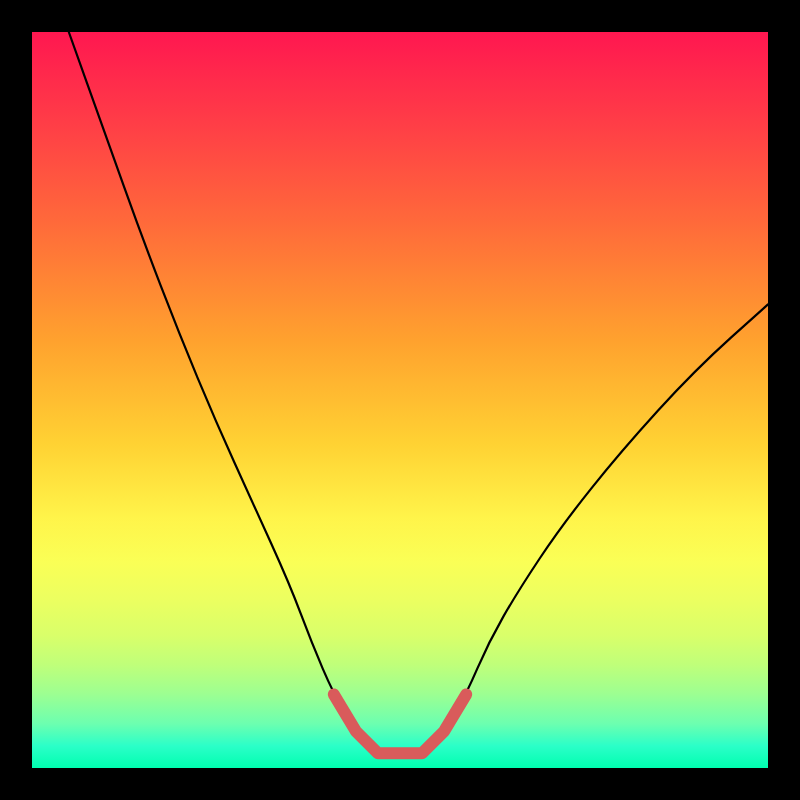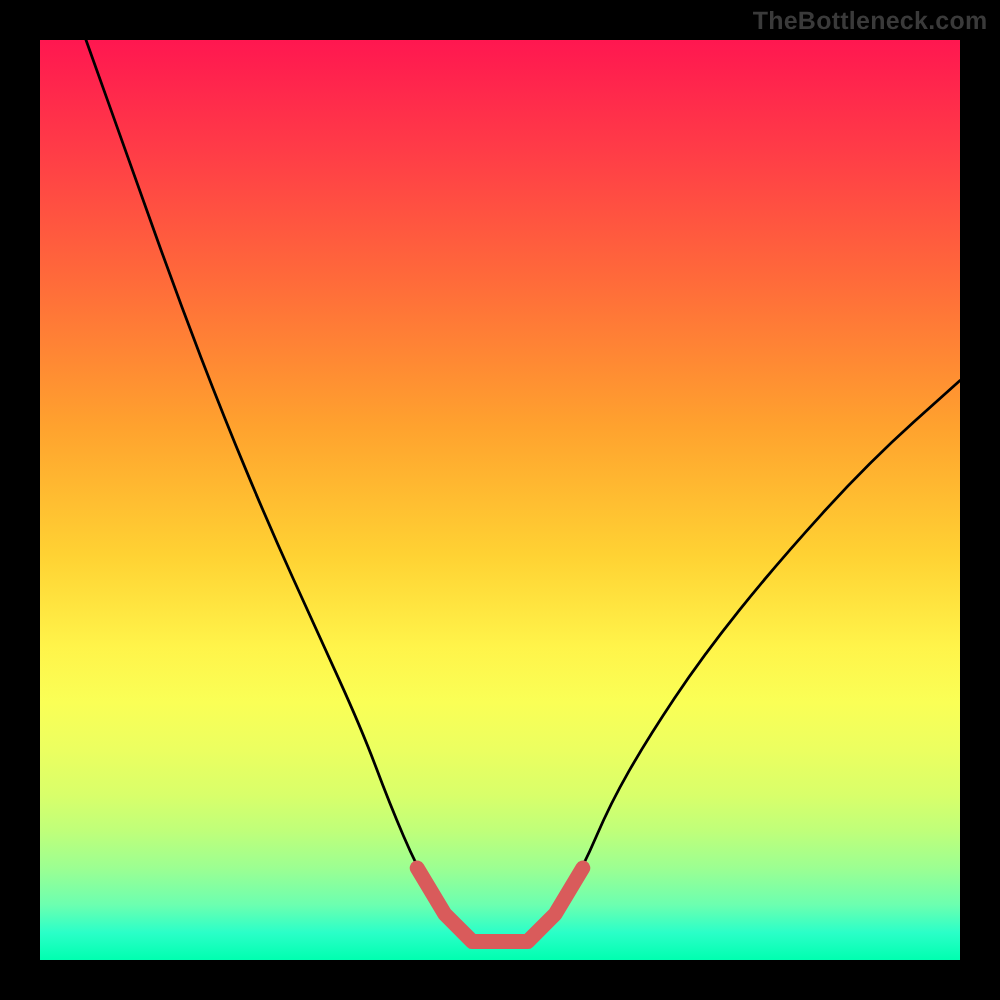--- a/index.html
+++ b/index.html
@@ -67,15 +67,14 @@
 
   <div class="plot">
 
     <svg class="curve" viewBox="0 0 736 736" preserveAspectRatio="none">
       <path id="curve-path" fill="none" stroke="#000" stroke-width="2.2" stroke-linecap="round" stroke-linejoin="round" d="M 36.800000000000004 0 Q 36.800000000000004 0 55.2 51.51999999999998 Q 73.60000000000001 103.03999999999996 92 154.56 Q 110.39999999999999 206.08000000000004 128.8 253.92000000000004 Q 147.20000000000002 301.76000000000005 165.60000000000002 345.9200000000001 Q 184 390.08000000000004 202.39999999999998 430.56000000000006 Q 220.79999999999998 471.04 239.2 511.52 Q 257.59999999999997 552 268.64 581.44 Q 279.68 610.88 290.72 636.64 Q 301.76 662.4 312.79999999999995 680.8 Q 323.84 699.2 334.88 710.24 Q 345.91999999999996 721.28 368 721.28 Q 390.08000000000004 721.28 401.12 710.24 Q 412.16 699.2 423.2 680.8 Q 434.23999999999995 662.4 445.28 636.64 Q 456.32 610.88 471.04 585.12 Q 485.76000000000005 559.36 507.84000000000003 526.24 Q 529.92 493.12 559.36 456.32 Q 588.8000000000001 419.52 625.6 379.03999999999996 Q 662.4 338.55999999999995 699.2 305.43999999999994 T 736 272.32"></path>
       <path id="sweet-path" fill="none" stroke="#d95b5b" stroke-width="12" stroke-linecap="round" stroke-linejoin="round" d="M 301.76 662.4 L 323.84 699.2 L 345.91999999999996 721.28 L 390.08000000000004 721.28 L 412.16 699.2 L 434.23999999999995 662.4"></path>
     </svg>
 
   </div>
 
-  <div class="watermark">TheBottleneck.com</div>
 
 </div>
 
 </body></html>

